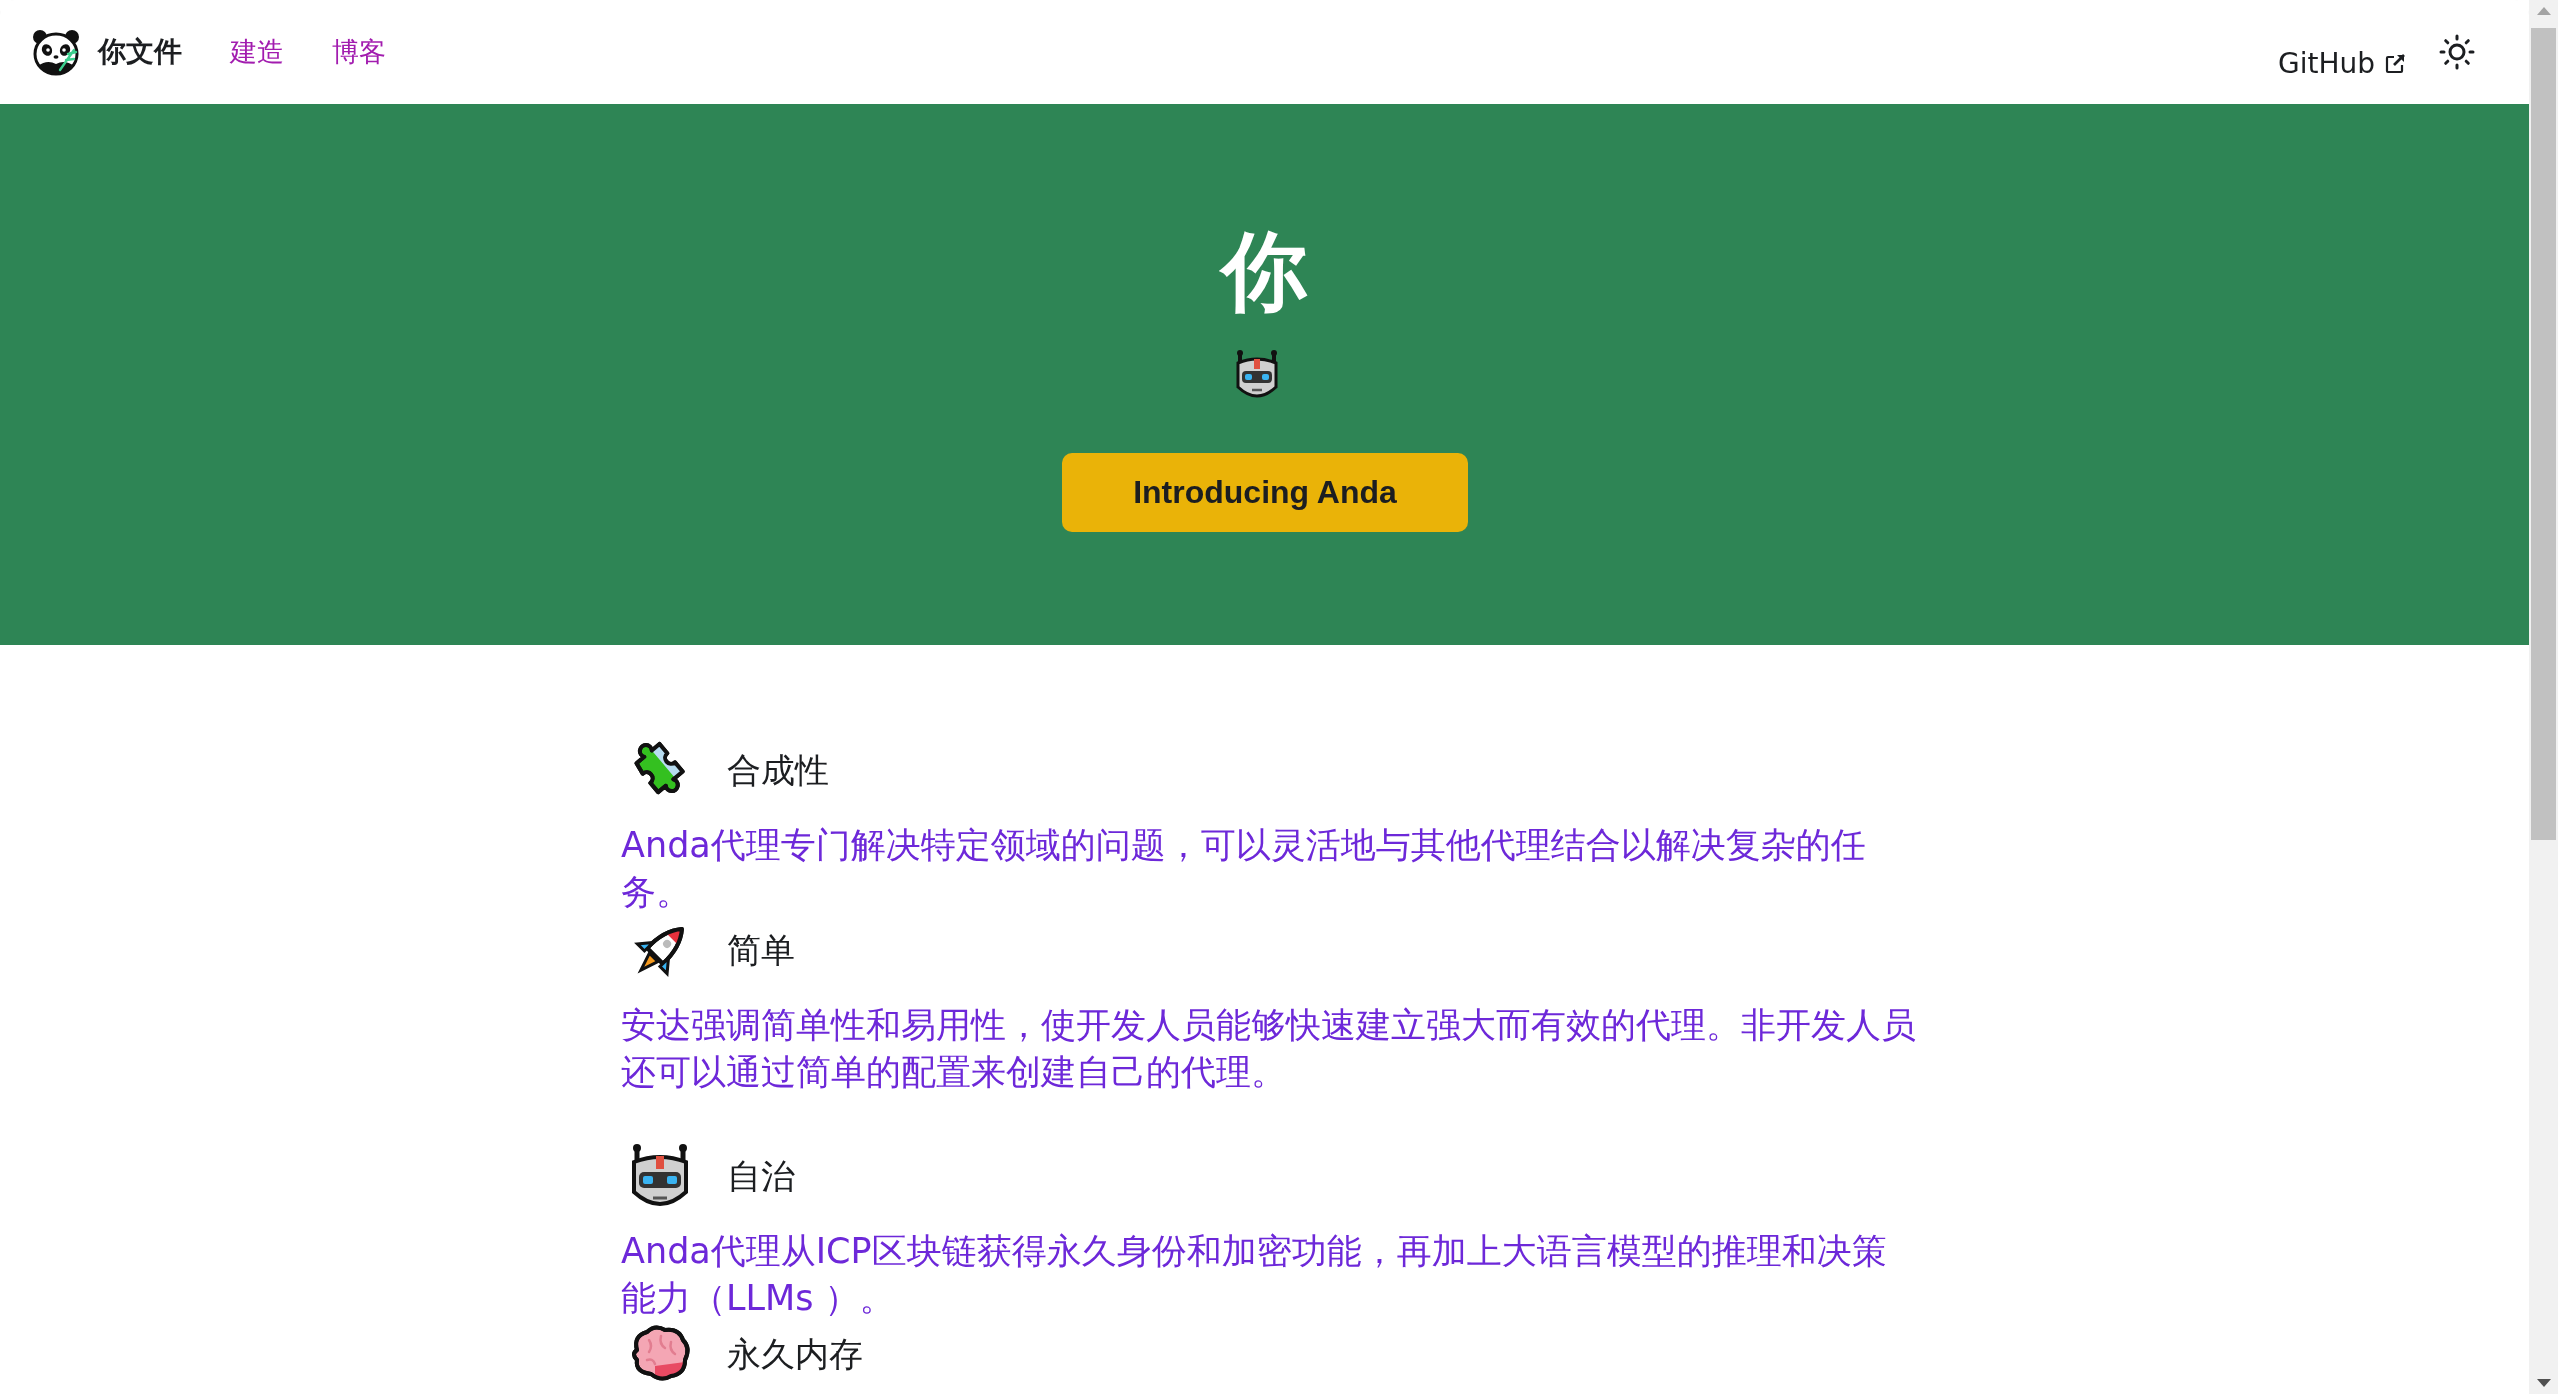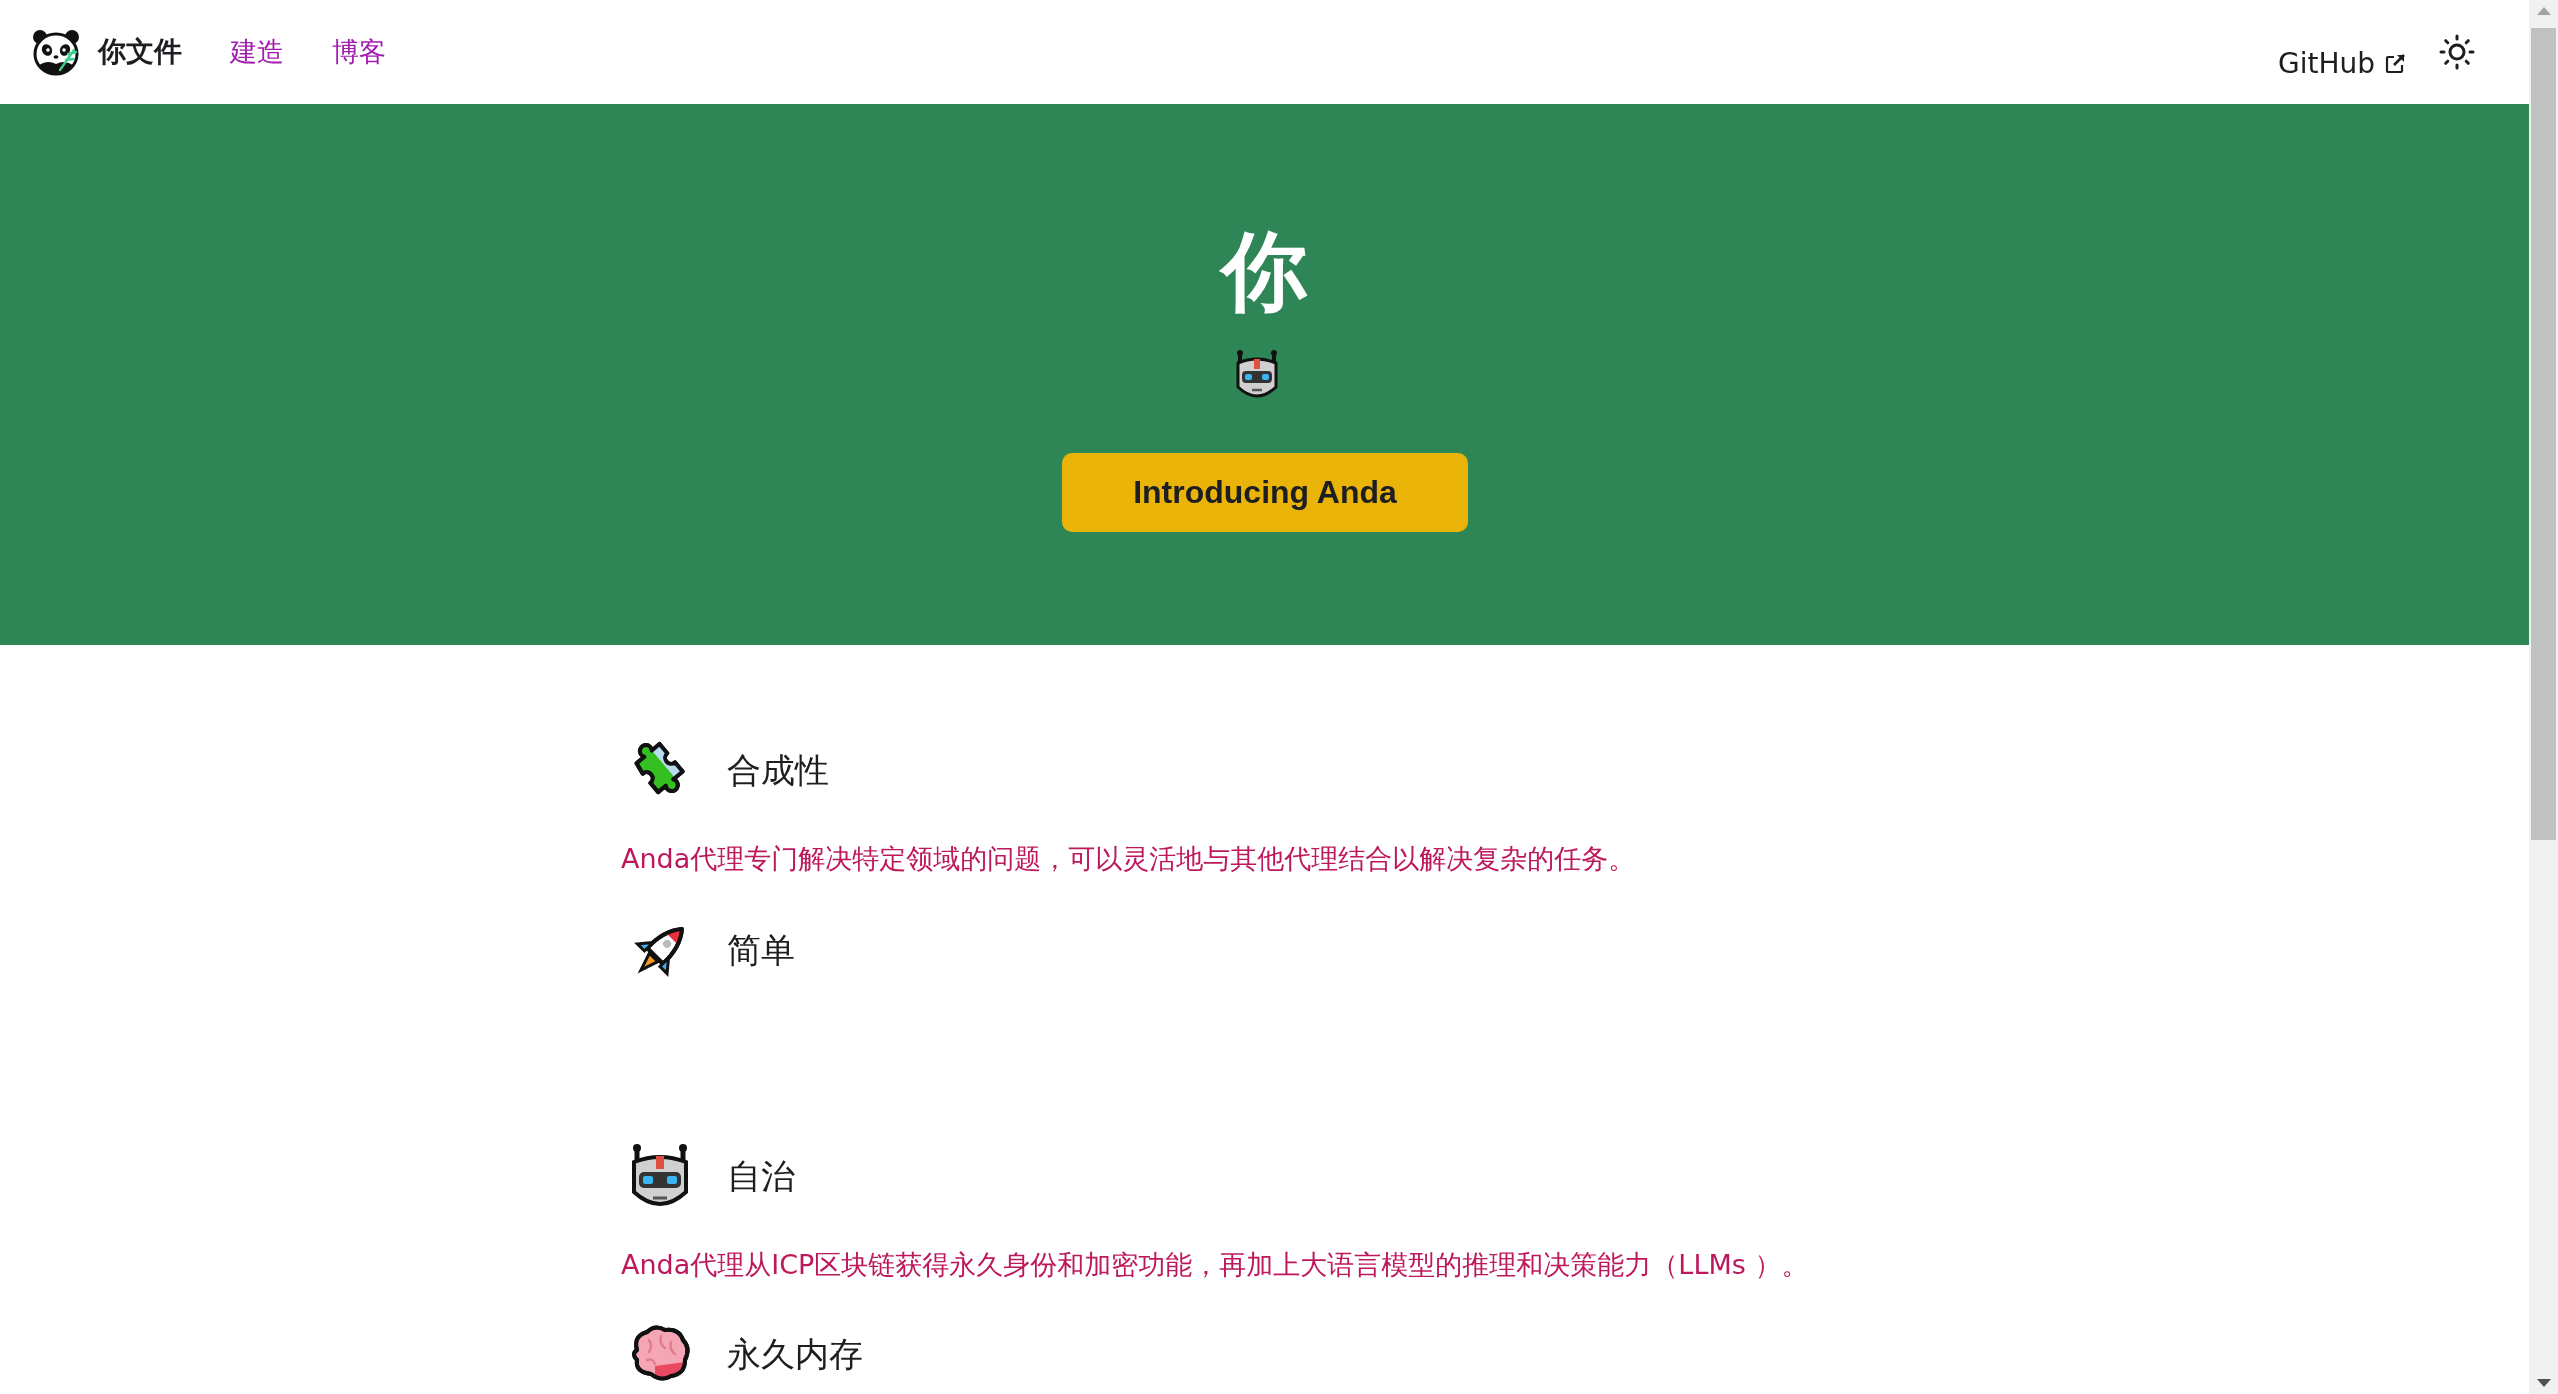--- a/index.html
+++ b/index.html
@@ -28,21 +28,21 @@
   .hero-subtitle .robot { width: 50px; height: 54px; margin-right: 16px; display: block; }
   .hero-btn { position: absolute; left: 1062px; top: 349px; width: 406px; height: 79px; background: #eab308; color: #1c1e21;
     border-radius: 10px; font-size: 32px; font-weight: bold; display: flex; align-items: center; justify-content: center; cursor: pointer; border: none; }
 
   
   .features { position: absolute; left: 621px; top: 645px; width: 1300px; }
   .feature { position: absolute; left: 0; width: 1300px; }
   .feature-head { display: flex; align-items: center; height: 76px; }
   .feature-icon { width: 70px; height: 70px; margin-left: 4px; display: block; }
   .feature-title { font-size: 34px; font-weight: normal; margin-left: 32px; color: #1c1e21; }
-  .feature-desc { font-size: 27px; line-height: 47px; color: #be185d; margin-top: 26px; width: 1300px; }
+  .feature-desc { font-size: 35px; line-height: 47px; color: #6d28d9; margin-top: 13px; width: 1300px; }
 
   
   .scrollbar { position: absolute; left: 2529px; top: 0; width: 29px; height: 1394px; background: #f1f1f1; }
   .scroll-up, .scroll-down { position: absolute; left: 0; width: 29px; height: 22px; display: flex; align-items: center; justify-content: center; cursor: pointer; }
   .scroll-up { top: 0; }
   .scroll-down { bottom: 0; }
   .scroll-thumb { position: absolute; left: 2px; top: 28px; width: 25px; height: 812px; background: #c1c1c1; cursor: pointer; }
 </style>
 </head>
 <body>
@@ -138,20 +138,21 @@
             <path d="M35 4 Q42 11 44 18 L26 18 Q28 11 35 4 Z" fill="#e8313c"></path>
             <path d="M35 4 Q47 18 46 42 L24 42 Q23 18 35 4 Z" fill="none" stroke="#111" stroke-width="4" stroke-linejoin="round"></path>
             <circle cx="35" cy="25" r="4" fill="#bbb"></circle>
             <path d="M24 34 L14 46 L24 46 Z" fill="#3ab4f2" stroke="#111" stroke-width="3"></path>
             <path d="M46 34 L56 46 L46 46 Z" fill="#3ab4f2" stroke="#111" stroke-width="3"></path>
             <path d="M29 44 L35 62 L41 44 Z" fill="#f59a1e" stroke="#111" stroke-width="3"></path>
           </g>
         </svg>
         <h3 class="feature-title">简单</h3>
       </div>
+      <p class="feature-desc">安达强调简单性和易用性，使开发人员能够快速建立强大而有效的代理。非开发人员还可以通过简单的配置来创建自己的代理。</p>
     </section>
 
     <section class="feature" style="top: 494px;">
       <div class="feature-head">
         <svg class="feature-icon" viewBox="0 0 70 70">
           <line x1="12" y1="6" x2="12" y2="22" stroke="#111" stroke-width="5"></line>
           <line x1="58" y1="6" x2="58" y2="22" stroke="#111" stroke-width="5"></line>
           <circle cx="12" cy="6" r="4" fill="#111"></circle>
           <circle cx="58" cy="6" r="4" fill="#111"></circle>
           <path d="M9 20 Q35 10 61 20 L61 50 Q35 74 9 50 Z" fill="#d0d0d0" stroke="#111" stroke-width="4"></path>

